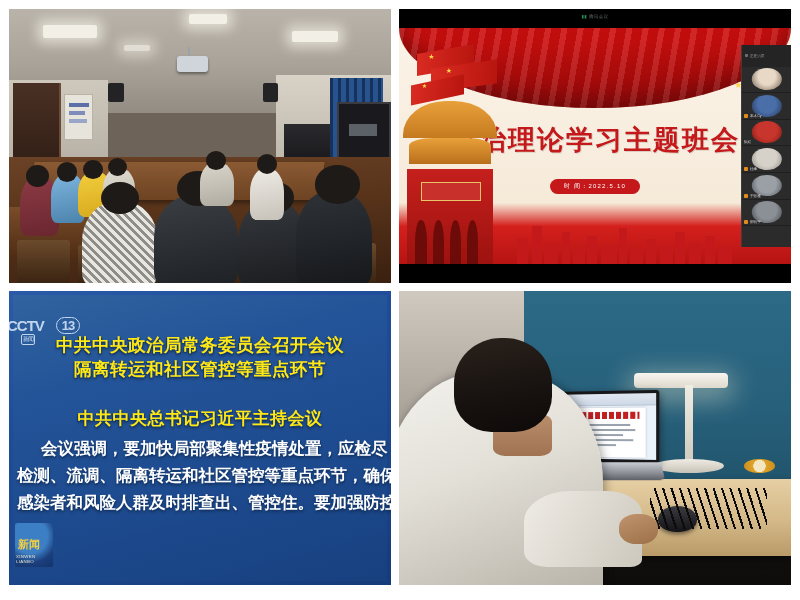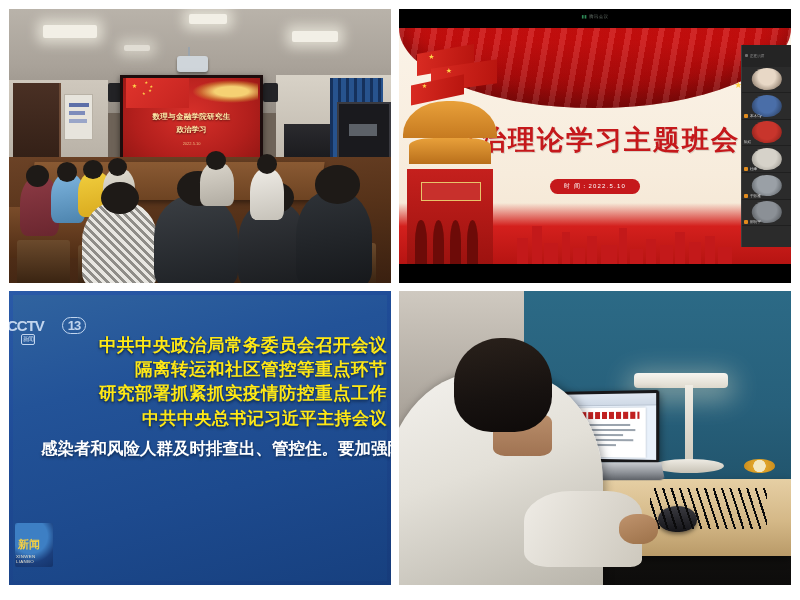--- a/index.html
+++ b/index.html
@@ -131,24 +131,24 @@
     display:flex;align-items:center;gap:2px;white-space:nowrap;}
   .side-name .mic{width:4px;height:4px;background:#e08b1e;border-radius:1px;display:inline-block;}
   .ppt-botbar{position:absolute;left:0;bottom:0;width:100%;height:7%;background:#000;}
   
   #panel-news { left: 9px; top: 291px; width: 382px; height: 294px;
     background:linear-gradient(160deg,#2a5aa8 0%,#1f4c97 35%,#1b4489 70%,#163b7a 100%); }
   .news-inner{position:absolute;left:4px;top:4px;right:4px;bottom:4px;
     background:linear-gradient(165deg,#30639f 0%,#235398 30%,#1d4a8e 65%,#17407f 100%);}
   .cctv-logo{position:absolute;left:-6px;top:22px;display:flex;align-items:center;
     color:#cfe0f5;font-weight:bold;font-size:15px;letter-spacing:-1px;opacity:.92;}
-  .cctv-logo .num{border:1.6px solid #cfe0f5;border-radius:9px;padding:0 5px;margin-left:18px;font-size:13px;}
+  .cctv-logo .num{border:1.6px solid #cfe0f5;border-radius:9px;padding:0 5px;margin-left:12px;font-size:13px;}
   .cctv-logo .cn{position:absolute;left:14px;top:17px;font-size:6px;
     border:1px solid #cfe0f5;border-radius:2px;padding:0 1px;font-weight:normal;}
-  .news-h{position:absolute;left:0;right:0;text-align:right;
+  .news-h{position:absolute;left:0;right:0;text-align:center;
     color:#ffe814;font-weight:bold;
     text-shadow:1px 1px 0 #143a72, -1px 1px 0 #143a72, 0 2px 3px rgba(0,0,0,.45);
     white-space:nowrap;letter-spacing:.5px;}
   .news-h1{top:38px;font-size:17.5px;}
   .news-h2{top:62px;font-size:17.5px;}
   .news-h3{top:86px;font-size:17.5px;}
   .news-h4{top:112px;font-size:17px;}
   .news-body{position:absolute;left:4px;right:0px;top:140px;
     color:#ffffff;font-size:16.5px;font-weight:bold;line-height:27px;
     text-shadow:1px 1px 0 #12386f, 0 2px 3px rgba(0,0,0,.4);
@@ -236,35 +236,20 @@
     <div class="room-curtain2"></div>
     <div class="room-tv">
         <span></span>
       </div>
     <div class="room-cab"></div>
     <div class="room-plant"></div>
     <div class="speaker" style="left:26%;top:27%;"></div>
     <div class="speaker" style="left:66.5%;top:27%;"></div>
     <div class="projector"></div>
 
-    <div class="screen-wrap">
-      <div class="screen-inner">
-        <div class="screen-flag">
-          <span class="screen-star" style="left:10%;top:18%;">★</span>
-          <span class="screen-star" style="left:30%;top:8%;font-size:4px;">★</span>
-          <span class="screen-star" style="left:38%;top:20%;font-size:4px;">★</span>
-          <span class="screen-star" style="left:36%;top:34%;font-size:4px;">★</span>
-          <span class="screen-star" style="left:26%;top:44%;font-size:4px;">★</span>
-        </div>
-        <div class="screen-gold"></div>
-        <div class="screen-t1">数理与金融学院研究生</div>
-        <div class="screen-t2">政治学习</div>
-        <div class="screen-t3">2022.5.10</div>
-      </div>
-    </div>
 
     <div class="table">
       <div class="table-top"></div>
       <div class="desk-row"></div>
       <div class="chair" style="left:2%;bottom:0;width:14%;height:34%;"></div>
       <div class="chair" style="left:18%;bottom:0;width:14%;height:30%;"></div>
       <div class="chair" style="left:34%;bottom:0;width:15%;height:26%;"></div>
       <div class="chair" style="left:60%;bottom:0;width:16%;height:28%;"></div>
       <div class="chair" style="left:79%;bottom:0;width:17%;height:32%;"></div>
     </div>
@@ -393,24 +378,25 @@
   <div class="panel" id="panel-news">
     <div class="news-inner">
       <div class="cctv-logo">
         <span>CCTV</span>
         <span class="num">13</span>
         <span class="cn">新闻</span>
       </div>
 
       <div class="news-h news-h1">中共中央政治局常务委员会召开会议</div>
       <div class="news-h news-h2">隔离转运和社区管控等重点环节</div>
-      <div class="news-h news-h3">研究部署抓紧抓实疫情防控重点工作</div>
       <div class="news-h news-h4">中共中央总书记习近平主持会议</div>
 
       <div class="news-body">
+        <div>会议强调，要加快局部聚集性疫情处置，应检尽</div>
+        <div>检测、流调、隔离转运和社区管控等重点环节，确保</div>
         <div>感染者和风险人群及时排查出、管控住。要加强防控</div>
       </div>
 
       <div class="xwlb">
         <span class="cn">新闻</span>
         <span class="en">XINWEN LIANBO</span>
       </div>
     </div>
   </div>
 

